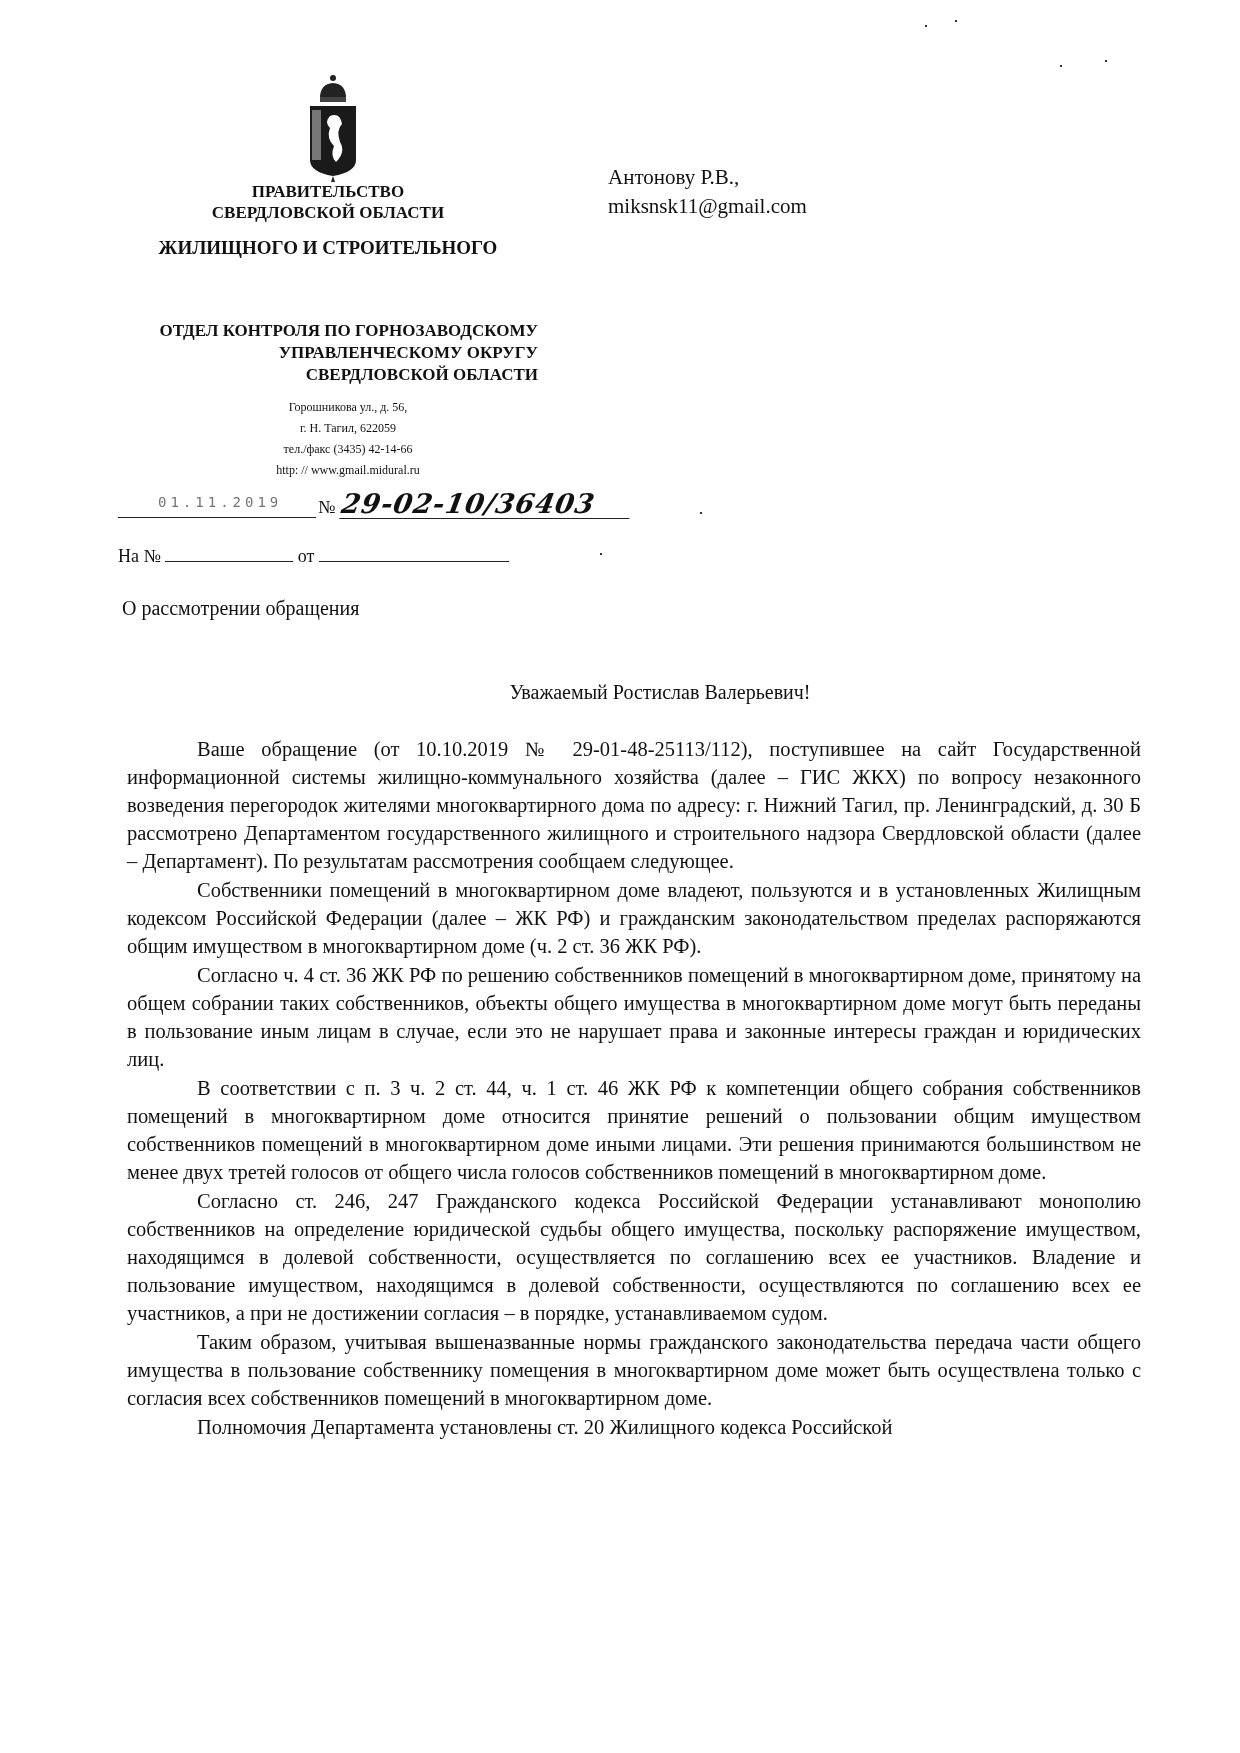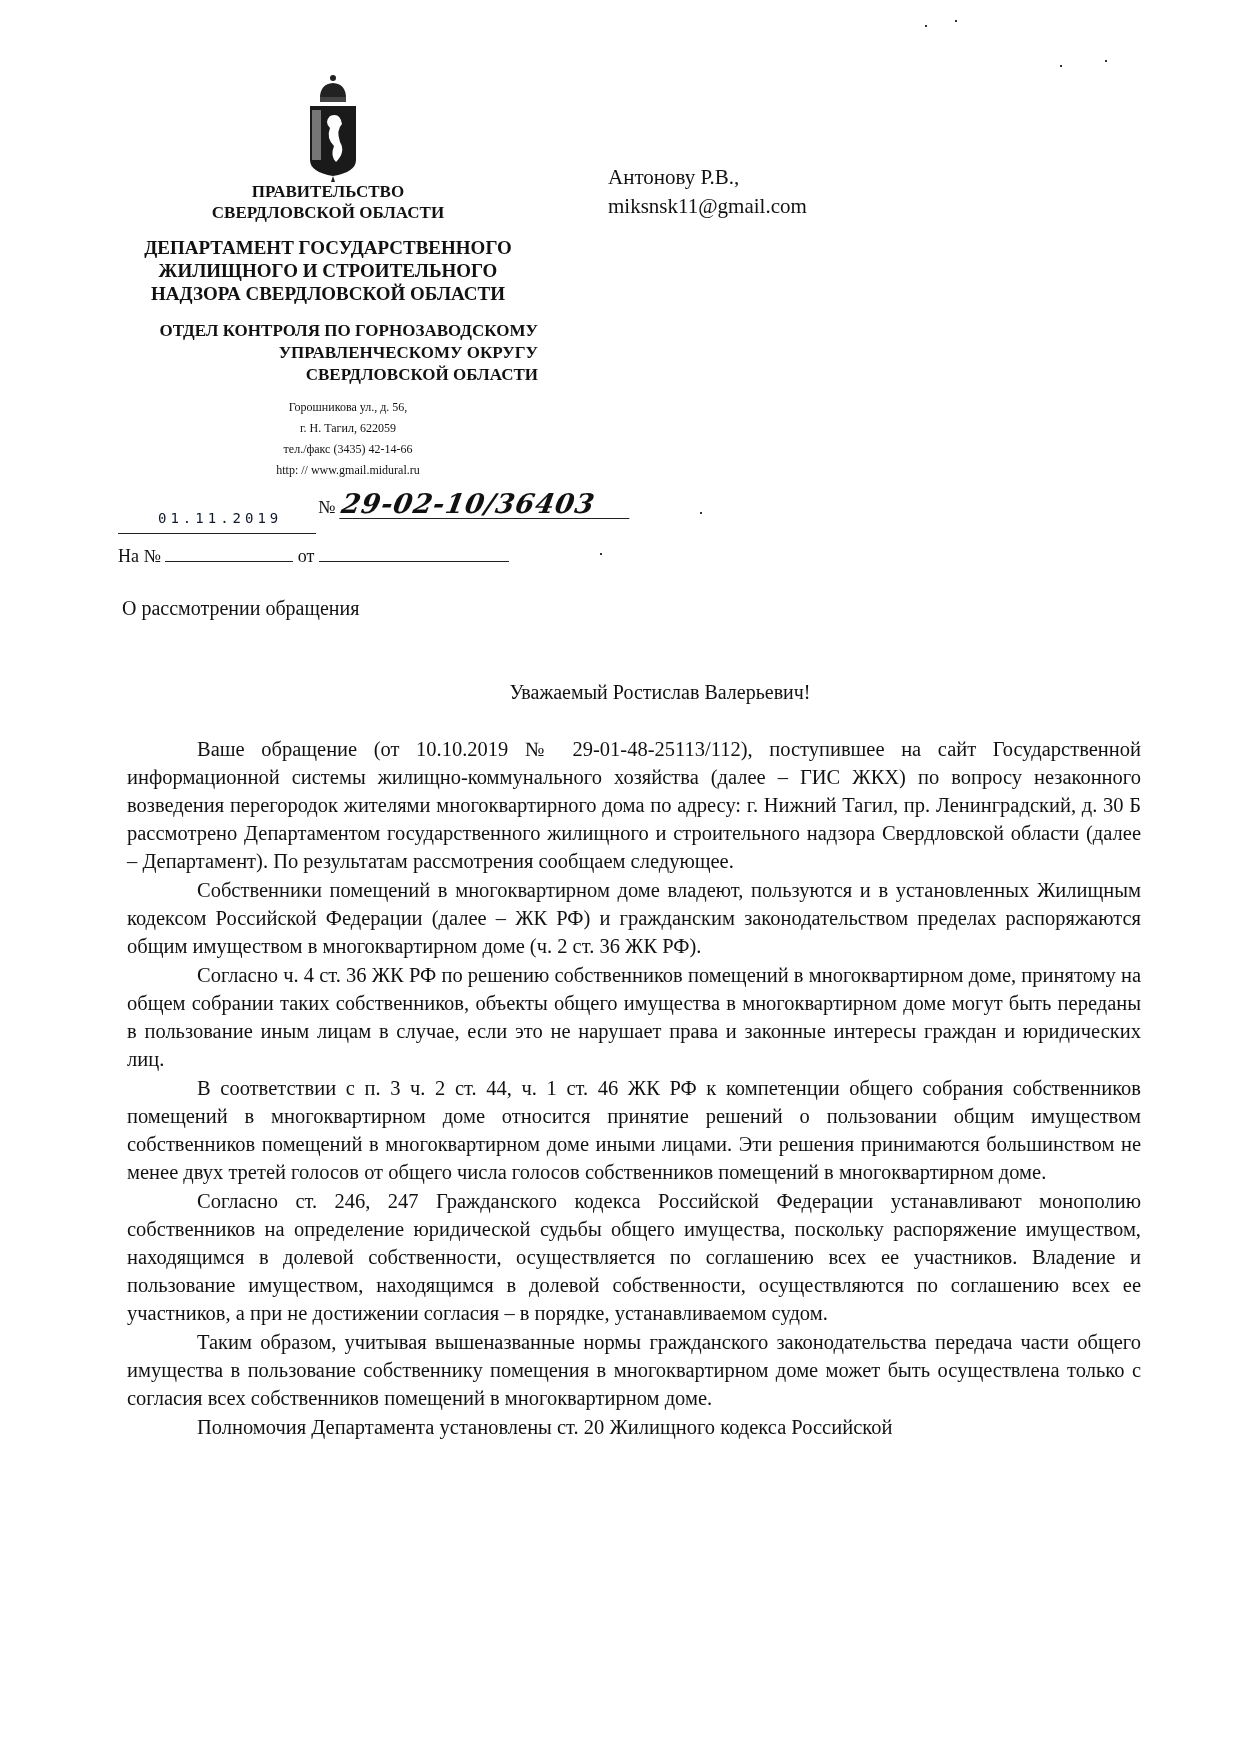--- a/index.html
+++ b/index.html
@@ -6,22 +6,22 @@
   body { width: 1240px; height: 1753px; position: relative; overflow: hidden;
          font-family: "Liberation Serif", "DejaVu Serif", serif; color: #111; }
   .abs { position: absolute; }
   .emblem { left: 306px; top: 72px; width: 54px; height: 110px; }
   .hdr { position: absolute; left: 118px; width: 420px; text-align: center; font-weight: bold; line-height: 21px; }
   .hdr.gov { top: 181px; font-size: 17px; text-align: center; }
   .hdr.dept { top: 236px; font-size: 19px; line-height: 23px; }
   .hdr.otd { top: 320px; font-size: 17px; line-height: 22px; text-align: right; }
   .addr { position: absolute; left: 188px; width: 320px; top: 397px; text-align: center; font-size: 12px; line-height: 21px; }
   .recip { position: absolute; left: 608px; top: 163px; font-size: 21px; line-height: 29px; }
-  .reg-date { position: absolute; left: 118px; top: 510px; width: 198px; border-bottom: 1px solid #222; height: 24px;
-              font-family: "DejaVu Sans Mono", monospace; color: #0f172a; font-size: 14px; letter-spacing: 4px; padding-left: 40px; box-sizing: border-box; }
+  .reg-date { position: absolute; left: 118px; top: 494px; width: 198px; border-bottom: 1px solid #222; height: 24px;
+              font-family: "DejaVu Sans Mono", monospace; color: #737373; font-size: 14px; letter-spacing: 4px; padding-left: 40px; box-sizing: border-box; }
   .reg-no-lbl { position: absolute; left: 318px; top: 497px; font-size: 18px; }
   .reg-no { position: absolute; left: 342px; top: 488px; width: 290px; border-bottom: 1px solid #222; height: 30px;
             font-family: "DejaVu Serif", serif; font-style: italic; font-weight: bold; font-size: 27px; letter-spacing: 1px; transform: skewX(-10deg); }
   .na { position: absolute; left: 118px; top: 545px; font-size: 18px; }
   .na .ln { display: inline-block; border-bottom: 1px solid #222; height: 16px; vertical-align: baseline; }
   .subject { position: absolute; left: 122px; top: 597px; font-size: 20px; }
   .greeting { position: absolute; left: 0; width: 1240px; top: 681px; text-align: center; font-size: 20px; padding-left: 80px; box-sizing: border-box; }
   .body { position: absolute; left: 127px; top: 735px; width: 1030px; font-size: 20.5px; line-height: 28px; text-align: justify; }
   .body p { margin: 0 16px 1px 0; text-indent: 70px; }
   .body p.cond { font-family: "Liberation Sans Narrow", "Liberation Serif", serif; }
@@ -38,23 +38,21 @@
   <rect x="6" y="38" width="9" height="50" fill="#777"></rect>
   <path d="M24 44 Q34 40 36 52 Q30 58 34 70 Q40 80 30 90 Q24 84 28 74 Q20 66 24 56 Q18 50 24 44 Z" fill="#fff"></path>
   <path d="M27 104 L25 110 L29 110 Z" fill="#222"></path>
 </svg>
 
 <div class="hdr gov">
   <div>ПРАВИТЕЛЬСТВО</div>
   <div>СВЕРДЛОВСКОЙ ОБЛАСТИ</div>
 </div>
 <div class="hdr dept">
-  <div>ДЕПАРТАМЕНТ ГОСУДАРСТВЕННОГО</div>
   <div>ЖИЛИЩНОГО И СТРОИТЕЛЬНОГО</div>
-  <div>НАДЗОРА СВЕРДЛОВСКОЙ ОБЛАСТИ</div>
 </div>
 <div class="hdr otd">
   <div>ОТДЕЛ КОНТРОЛЯ ПО ГОРНОЗАВОДСКОМУ</div>
   <div>УПРАВЛЕНЧЕСКОМУ ОКРУГУ</div>
   <div>СВЕРДЛОВСКОЙ ОБЛАСТИ</div>
 </div>
 <div class="addr">
   <div>Горошникова ул., д. 56,</div>
   <div>г. Н. Тагил, 622059</div>
   <div>тел./факс (3435) 42-14-66</div>

